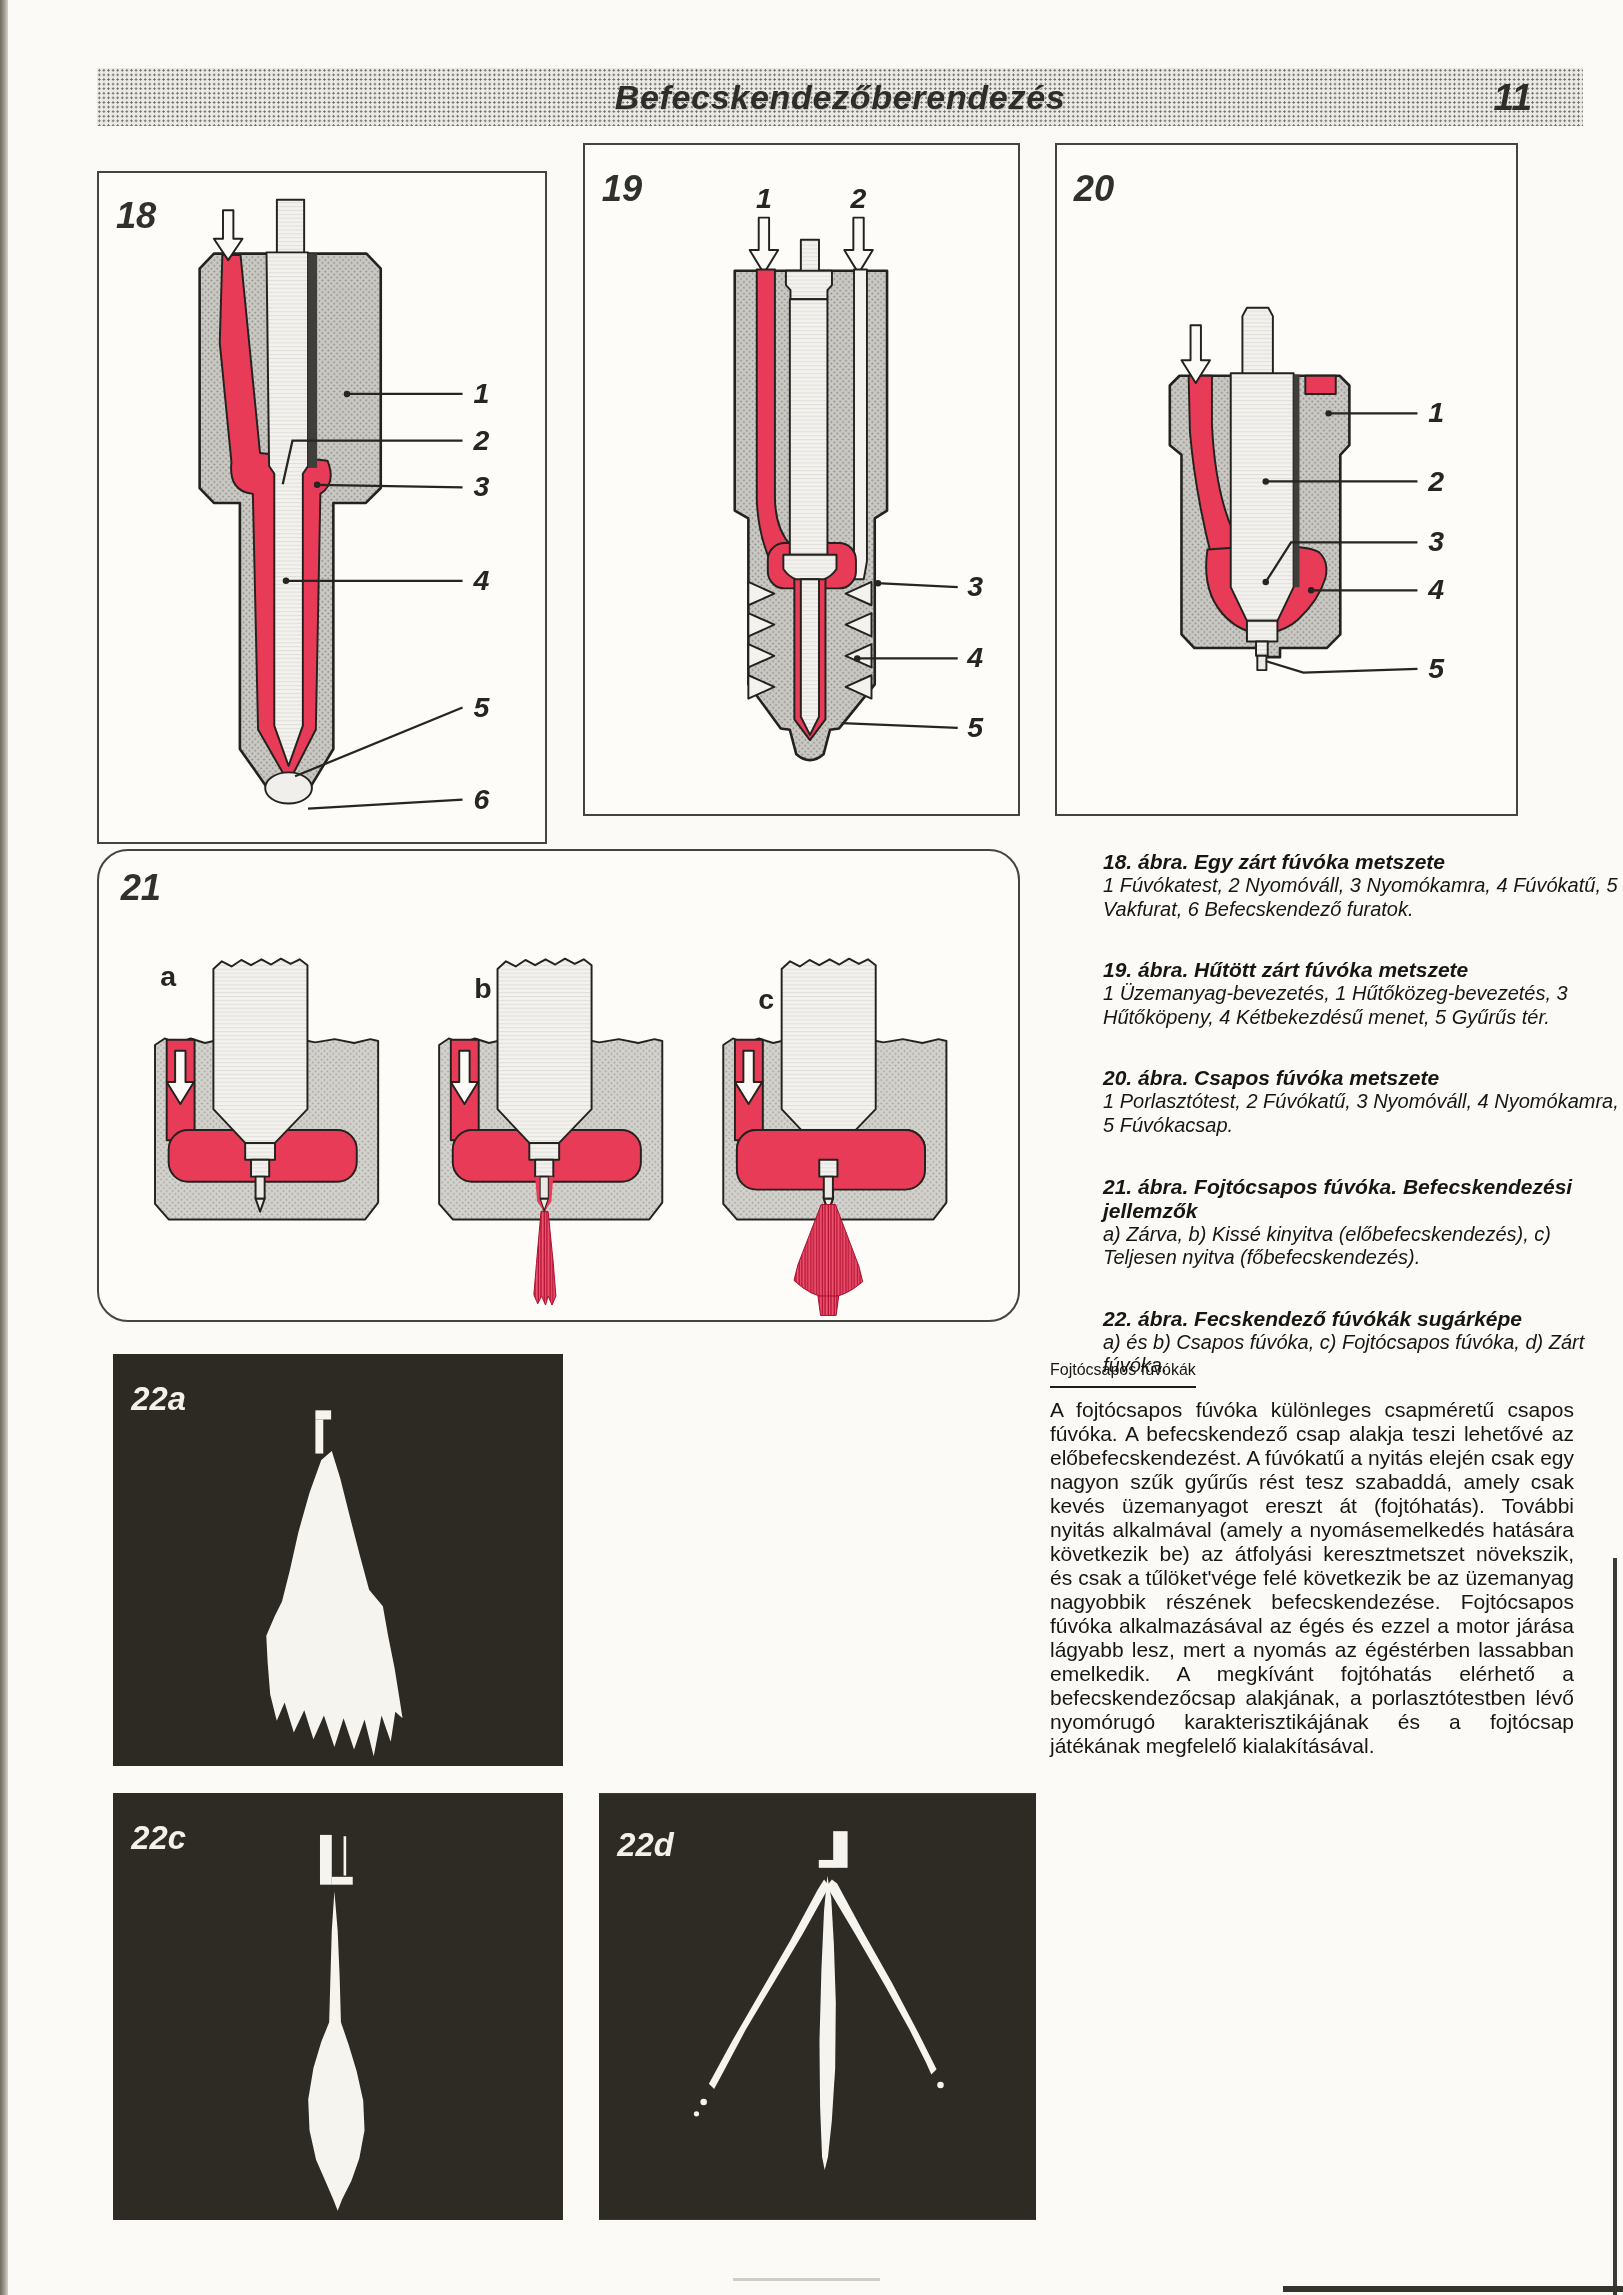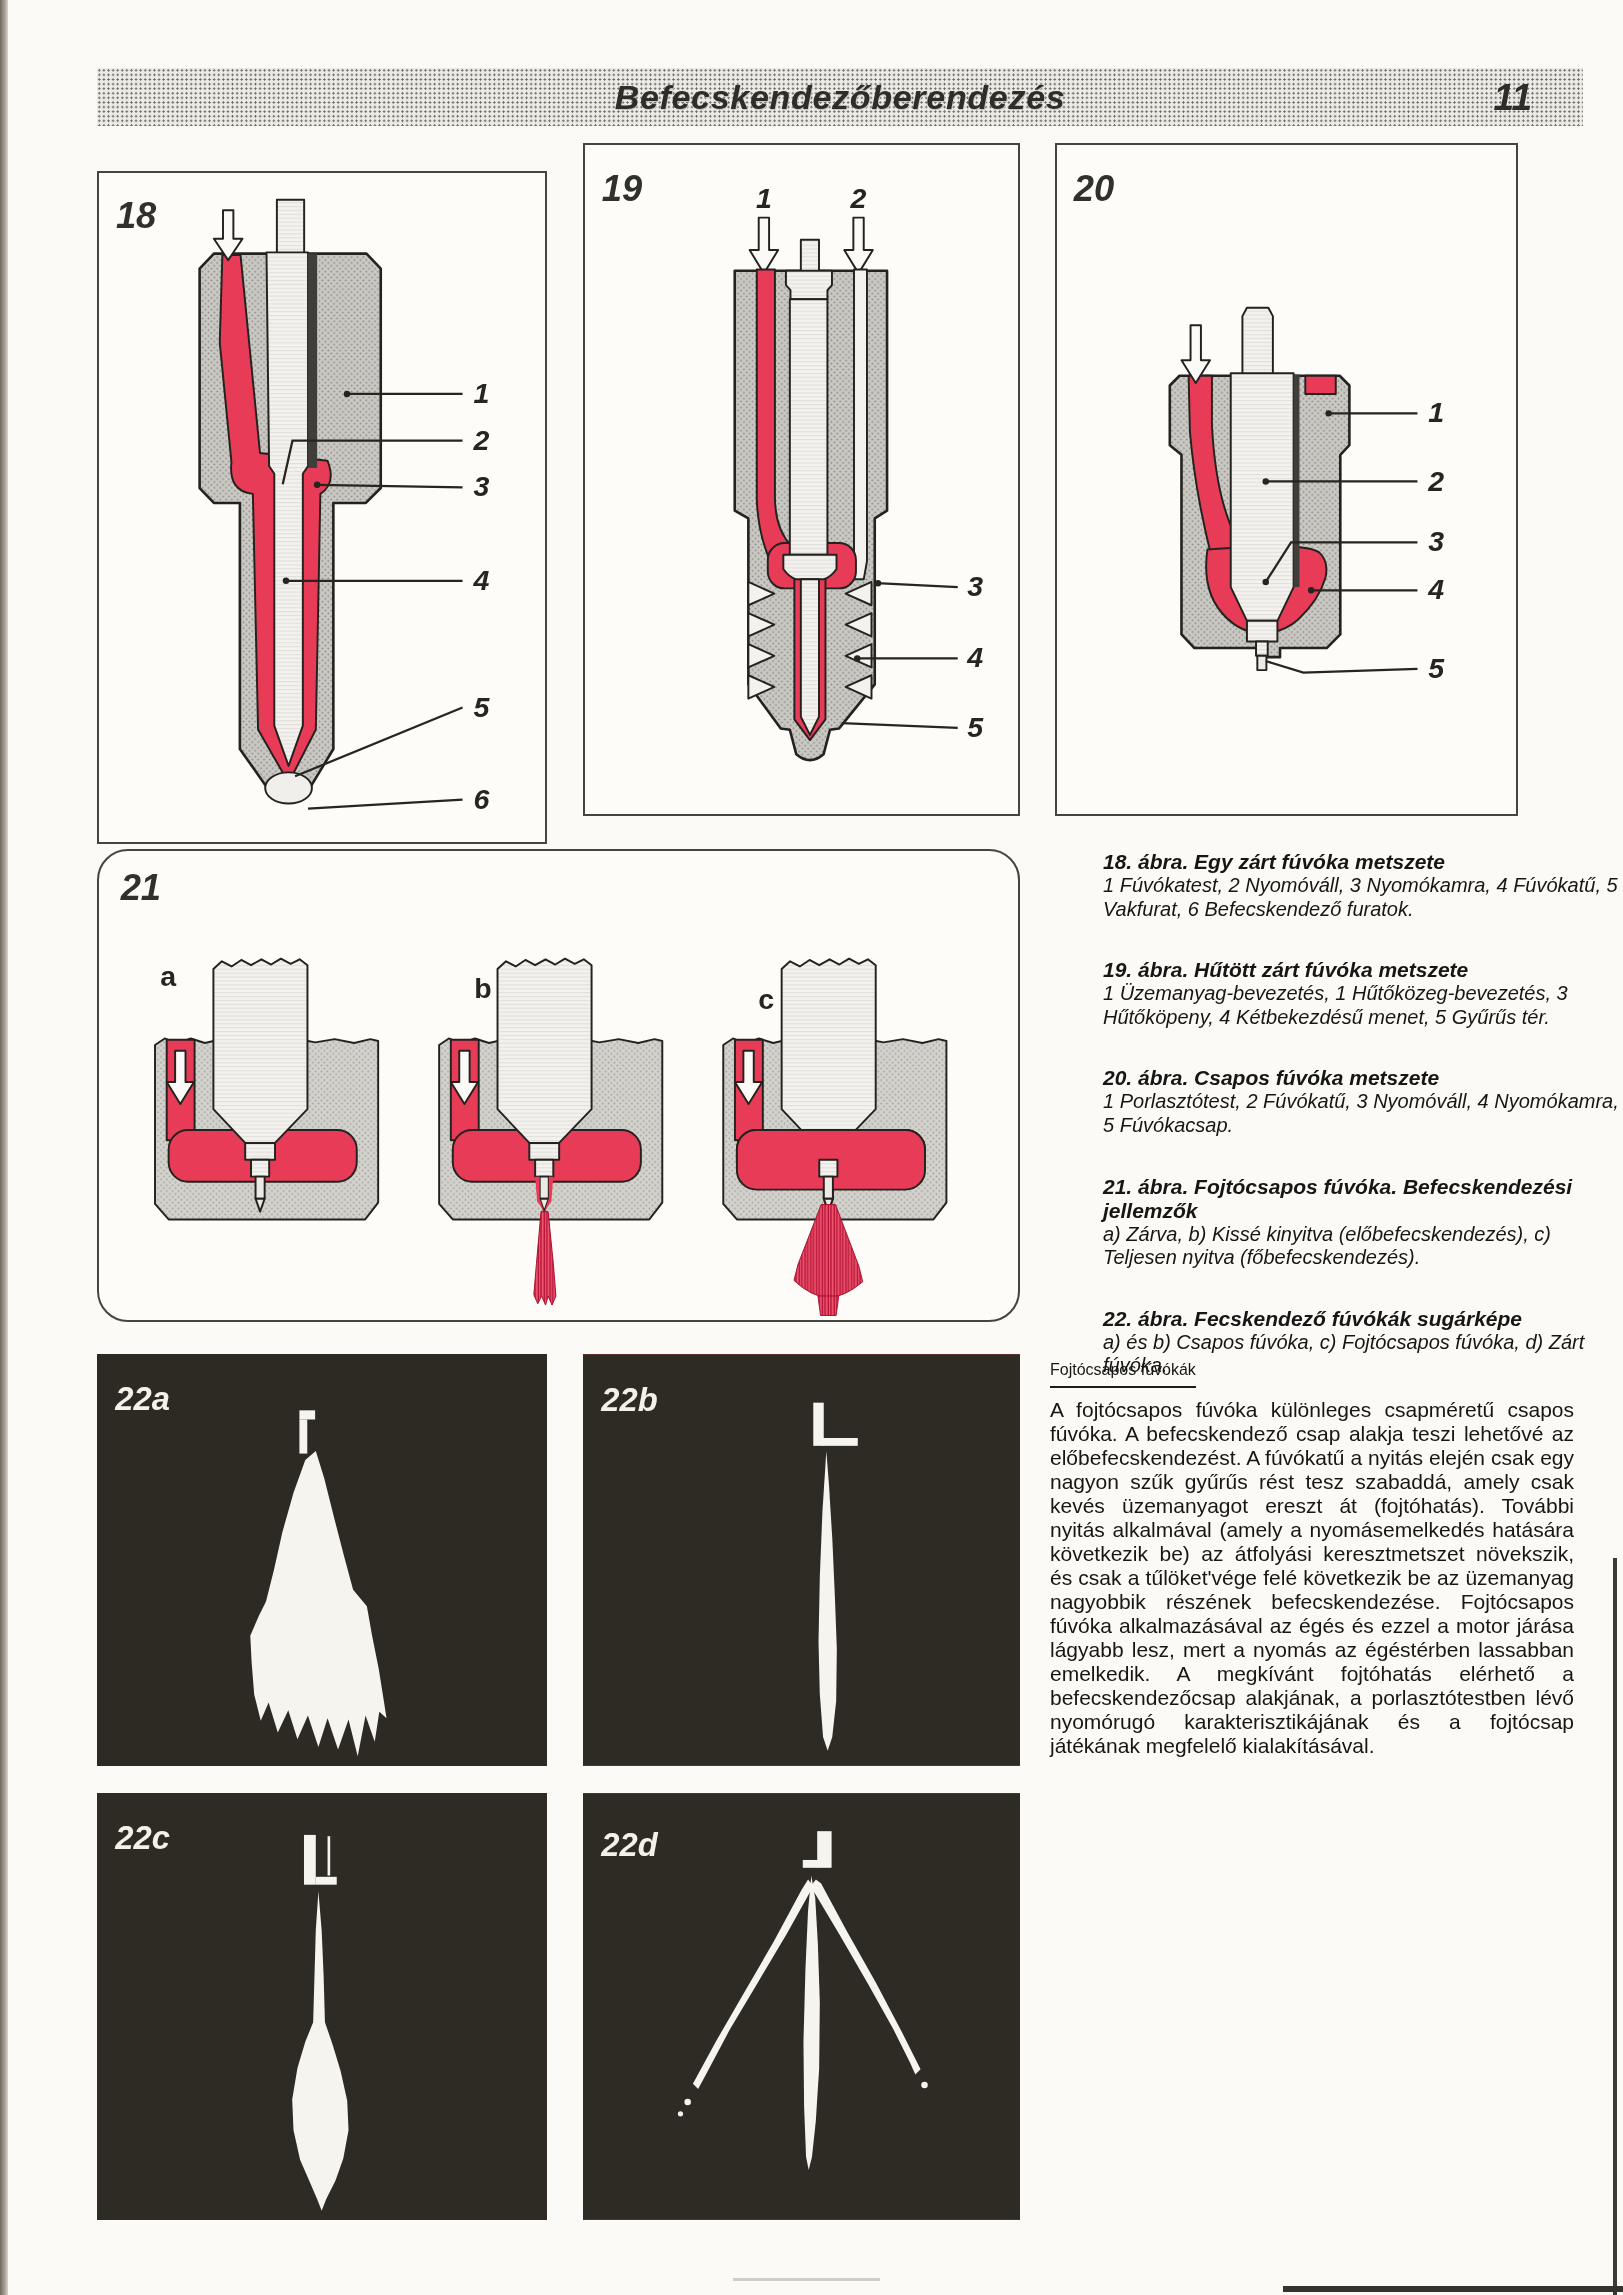--- a/index.html
+++ b/index.html
@@ -18,21 +18,21 @@
      background-image:radial-gradient(circle,#70706b 1px,transparent 1.2px);
      background-size:4.6px 4.6px;
      display:flex;align-items:center;justify-content:center;}
   #header-title{font-size:34px;font-weight:bold;font-style:italic;color:#2f2d2a;
      letter-spacing:0.7px;text-shadow:0.7px 0.7px 0 #c9c7c2;}
   #header-page{position:absolute;right:51px;top:9.2px;font-size:37px;font-weight:bold;
      font-style:italic;color:#2f2d2a;}
   
   .fbox{border:2px solid #45443f;background:#fdfcf9;box-sizing:border-box;}
   .fbox svg{display:block;width:100%;height:100%;}
-  .photo{background:#ef4444;}
+  .photo{background:#a16207;margin-left:16px;}
   .photo svg{display:block;width:100%;height:100%;}
   #box18{left:97px;top:143px;width:450px;height:673px;margin-top:28px;}
   #box19{left:583px;top:143px;width:437px;height:673px;}
   #box20{left:1055px;top:143px;width:463px;height:673px;}
   #box21{left:97px;top:849px;width:923px;height:473px;border-radius:31px;}
   #p22a{left:97px;top:1354px;width:450px;height:412px;}
   #p22b{left:583px;top:1354px;width:437px;height:412px;}
   #p22c{left:97px;top:1793px;width:450px;height:427px;}
   #p22d{left:583px;top:1793px;width:437px;height:427px;}
   
@@ -306,32 +306,20 @@
         <rect x="309" y="86" width="24" height="14" class="spray"></rect>
         <rect x="309" y="100" width="12" height="52" class="spray"></rect>
       </g>
       <path class="spray" d="M334,148 L347,190 L362,250 L377,308 L391,360 L412,385 L420,430 L430,480 L438,530 L442,556
            L431,546 L424,592 L410,552 L398,614 L384,558 L368,604 L352,556 L338,600 L322,552 L306,588
            L292,544 L276,578 L262,532 L250,560 L240,520 L236,470 L234,430 L247,400 L258,378 L270,330
            L283,272 L300,212 L318,162 Z"></path>
     </svg>
   </div>
 
-  <div id="p22b" class="abs photo">
-    <svg viewBox="0 0 668 629">
-      <rect width="668" height="629" fill="#2e2b25"></rect>
-      <text x="28" y="86" class="plabel">22b</text>
-      <g>
-        <rect x="352" y="74" width="16" height="66" class="spray"></rect>
-        <rect x="366" y="128" width="54" height="12" class="spray"></rect>
-      </g>
-      <path class="spray" d="M372,148 L376,200 L381,280 L385,370 L388,450 L387,530 L381,585 L374,606
-           L367,585 L362,520 L360,440 L362,340 L366,240 Z"></path>
-    </svg>
-  </div>
 
   <div id="p22c" class="abs photo">
     <svg viewBox="0 0 687 652">
       <rect width="687" height="652" fill="#2e2b25"></rect>
       <text x="28" y="86" class="plabel">22c</text>
       <g>
         <rect x="316" y="64" width="18" height="76" class="spray"></rect>
         <rect x="334" y="128" width="32" height="12" class="spray"></rect>
         <rect x="352" y="66" width="4" height="60" class="spray"></rect>
       </g>

